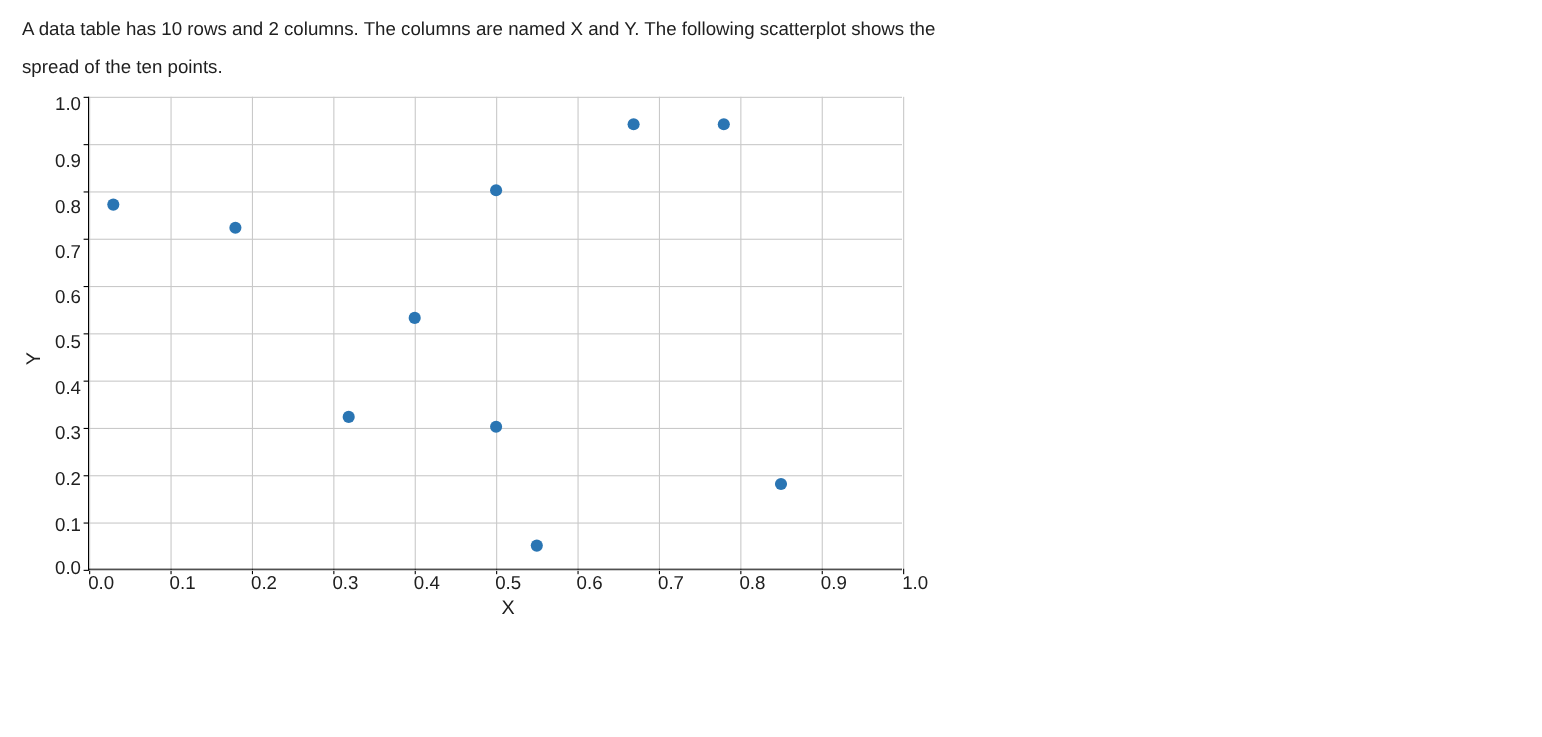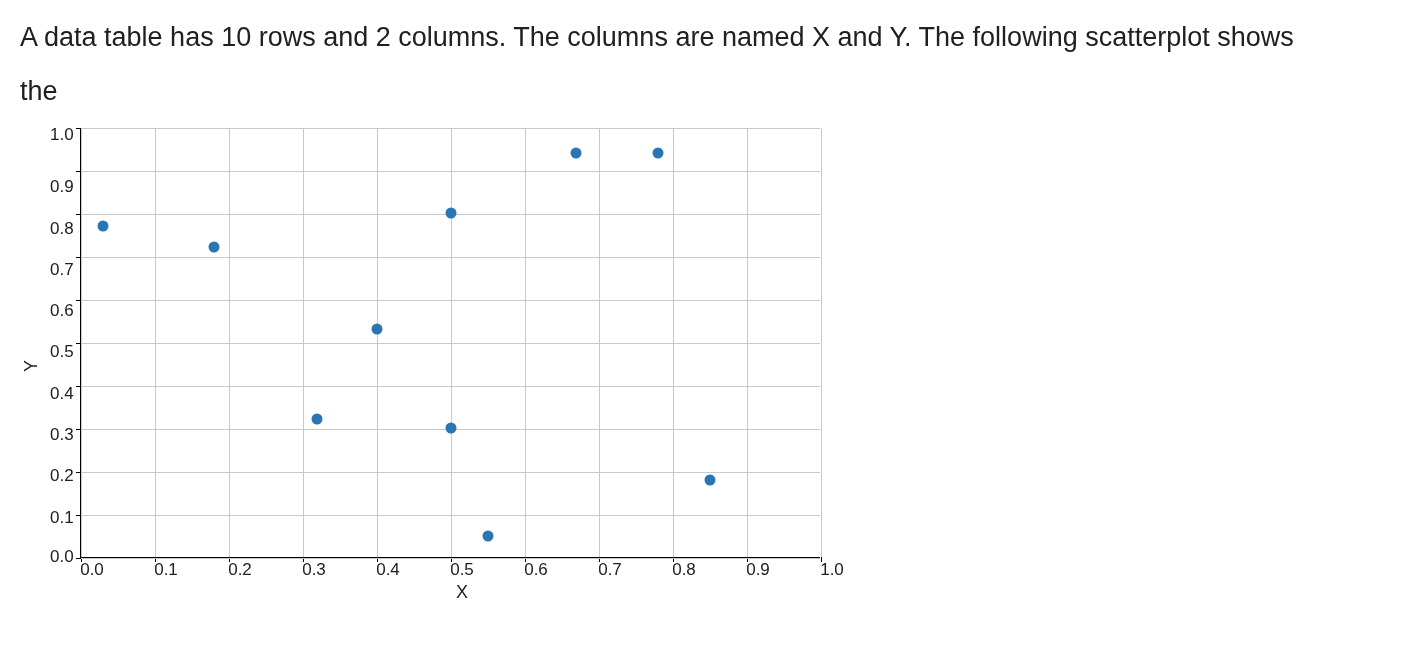--- a/index.html
+++ b/index.html
@@ -5,21 +5,21 @@
   body {
     margin: 0;
     padding: 10px 20px;
     font-family: Arial, Helvetica, sans-serif;
     color: #202020;
     background: #ffffff;
     width: 1402px;
     box-sizing: border-box;
   }
   .description {
-    font-size: 27px;
+    font-size: 17px;
     line-height: 2.0;
     margin-bottom: 10px;
     max-width: 1300px;
   }
   .chart-wrap {
     position: relative;
     margin-left: 30px;
     margin-top: 5px;
   }
   .y-axis-label {
@@ -91,20 +91,21 @@
   }
   .below-plot {
     margin-left: 42px;
   }
 </style>
 </head>
 <body>
 
 <div class="description">
   <span>A data table has 10 rows and 2 columns.  The columns are named X and Y.  The following scatterplot shows the</span><br>
+  <span>spread of the ten points.</span>
 </div>
 
 <div class="chart-wrap">
   <div class="y-axis-label">Y</div>
 
   <div class="plot-outer">
     <div class="y-ticks" id="y-ticks">
         <span>1.0</span>
         <span>0.9</span>
         <span>0.8</span>

